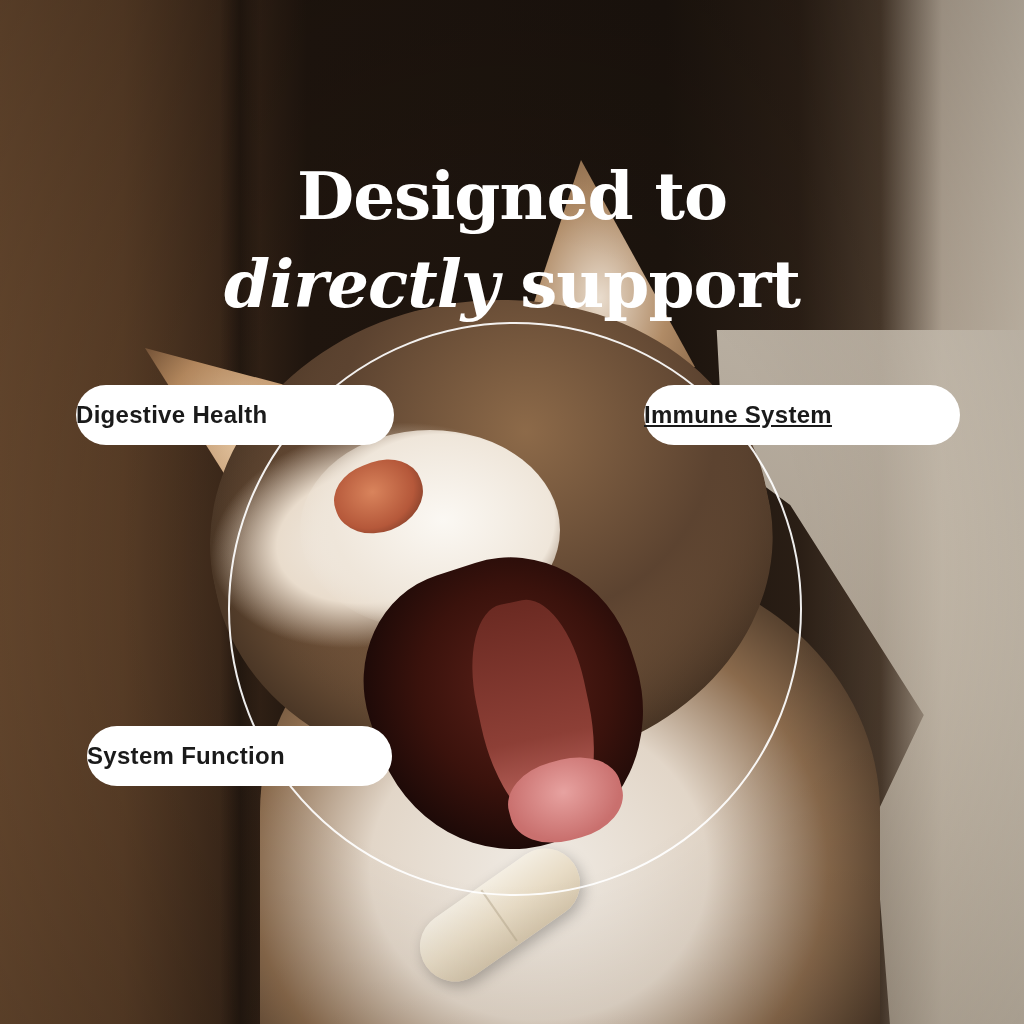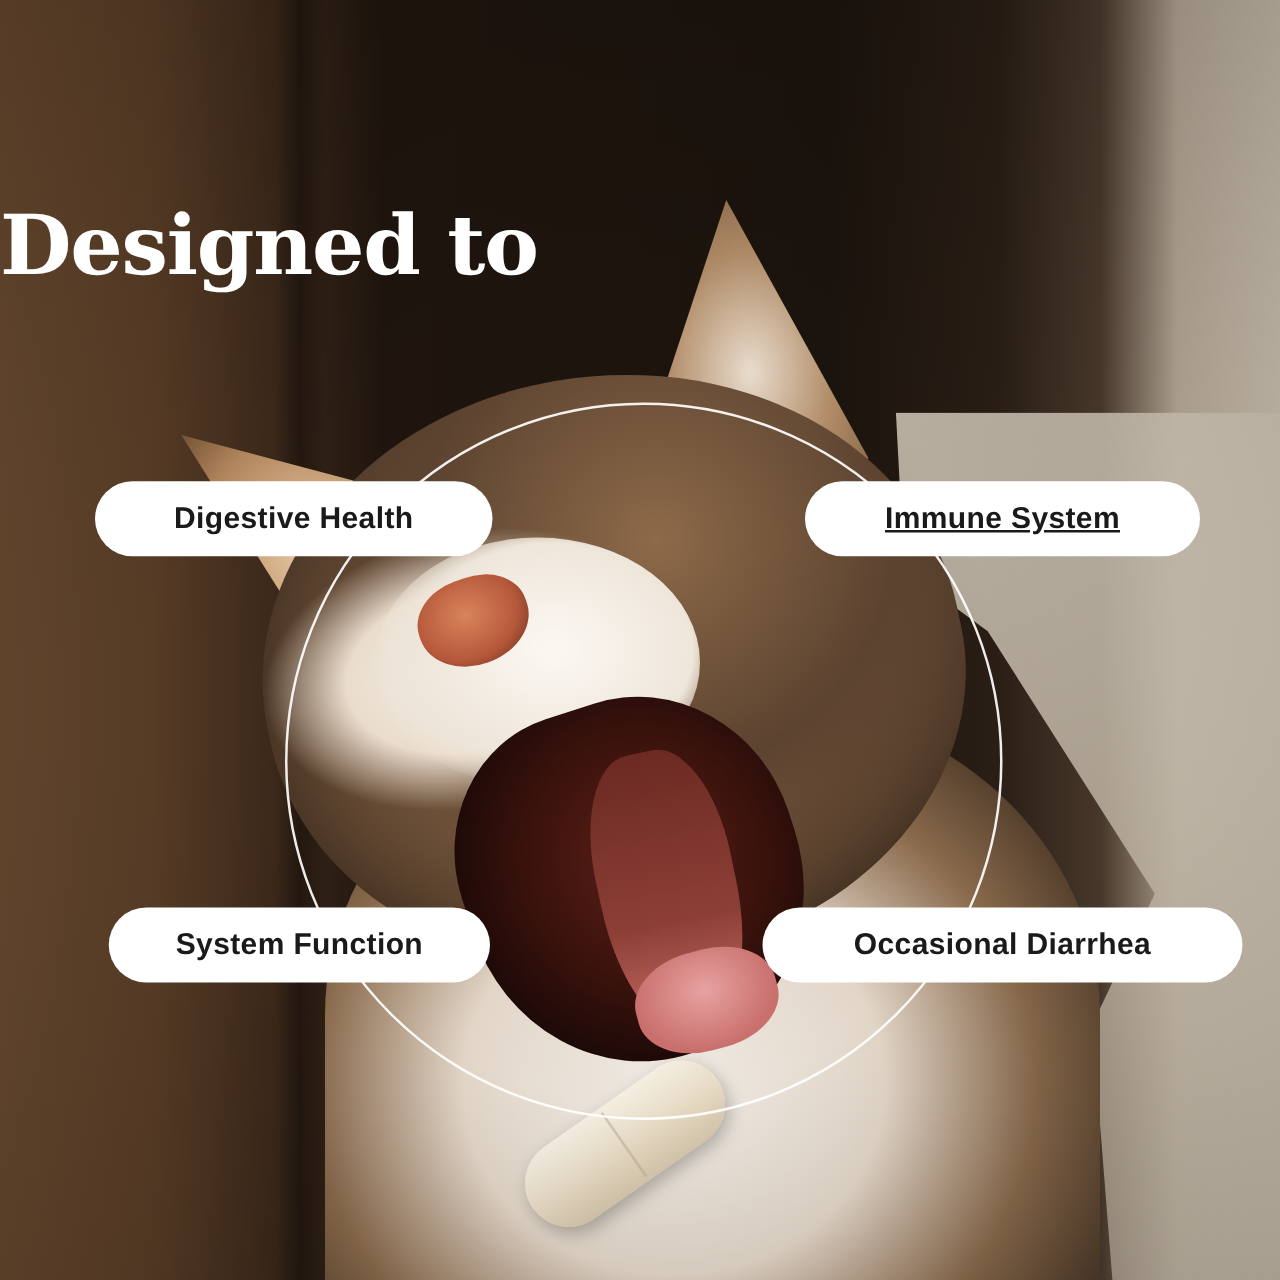--- a/index.html
+++ b/index.html
@@ -87,29 +87,29 @@
   .vignette {
     position:absolute; inset:0;
     background: radial-gradient(ellipse at 50% 55%, rgba(0,0,0,0) 40%, rgba(0,0,0,0.2) 100%);
   }
   .ring {
     position:absolute; left:228px; top:322px; width:574px; height:574px;
     border:2.5px solid rgba(255,255,255,0.92); border-radius:50%;
     box-sizing:border-box;
   }
   .headline {
-    position:absolute; left:0; right:0; top:108px; 
+    position:absolute; left:0; right:0; top:108px; text-align:center;
     color:#ffffff; font-family:"DejaVu Serif", serif; font-size:66px; line-height:88px;
     letter-spacing:-1px;
   }
   .headline .line { display:block; }
   .headline .em { font-style:italic; }
   .pill {
     position:absolute; height:60px; border-radius:30px; background:#ffffff;
-    display:flex; align-items:center; justify-content:center;
+    display:flex; align-items:center; justify-content:flex-start;
     color:#1a1a1a; font-family:"Liberation Sans", sans-serif; font-weight:700; font-size:24px;
     letter-spacing:0.3px;
     box-sizing:border-box;
   }
   .pill-digestive { left:76px; top:385px; width:318px; }
   .pill-immune { left:644px; top:385px; width:316px;text-decoration:underline; }
   .pill-bowel { left:87px; top:726px; width:305px; }
   .pill-diarrhea { left:610px; top:726px; width:384px; }
 </style>
 </head>
@@ -128,27 +128,25 @@
   <div class="mouth"></div>
   <div class="tongue"></div>
   <div class="tongue-tip"></div>
   <div class="capsule"></div>
   <div class="vignette"></div>
 
   <div class="ring"></div>
 
   <h1 class="headline">
     <span class="line">Designed to</span>
+    <span class="line"><span class="em">directly</span><span> support</span></span>
   </h1>
 
   <div class="pill pill-digestive">
     <span>Digestive Health</span>
   </div>
   <div class="pill pill-immune">
     <span>Immune System</span>
   </div>
   <div class="pill pill-bowel">
     <span>System Function</span>
   </div>
-  <div class="pill pill-diarrhea">
-    <span>Occasional Diarrhea</span>
-  </div>
 </div>
 
 </body></html>

